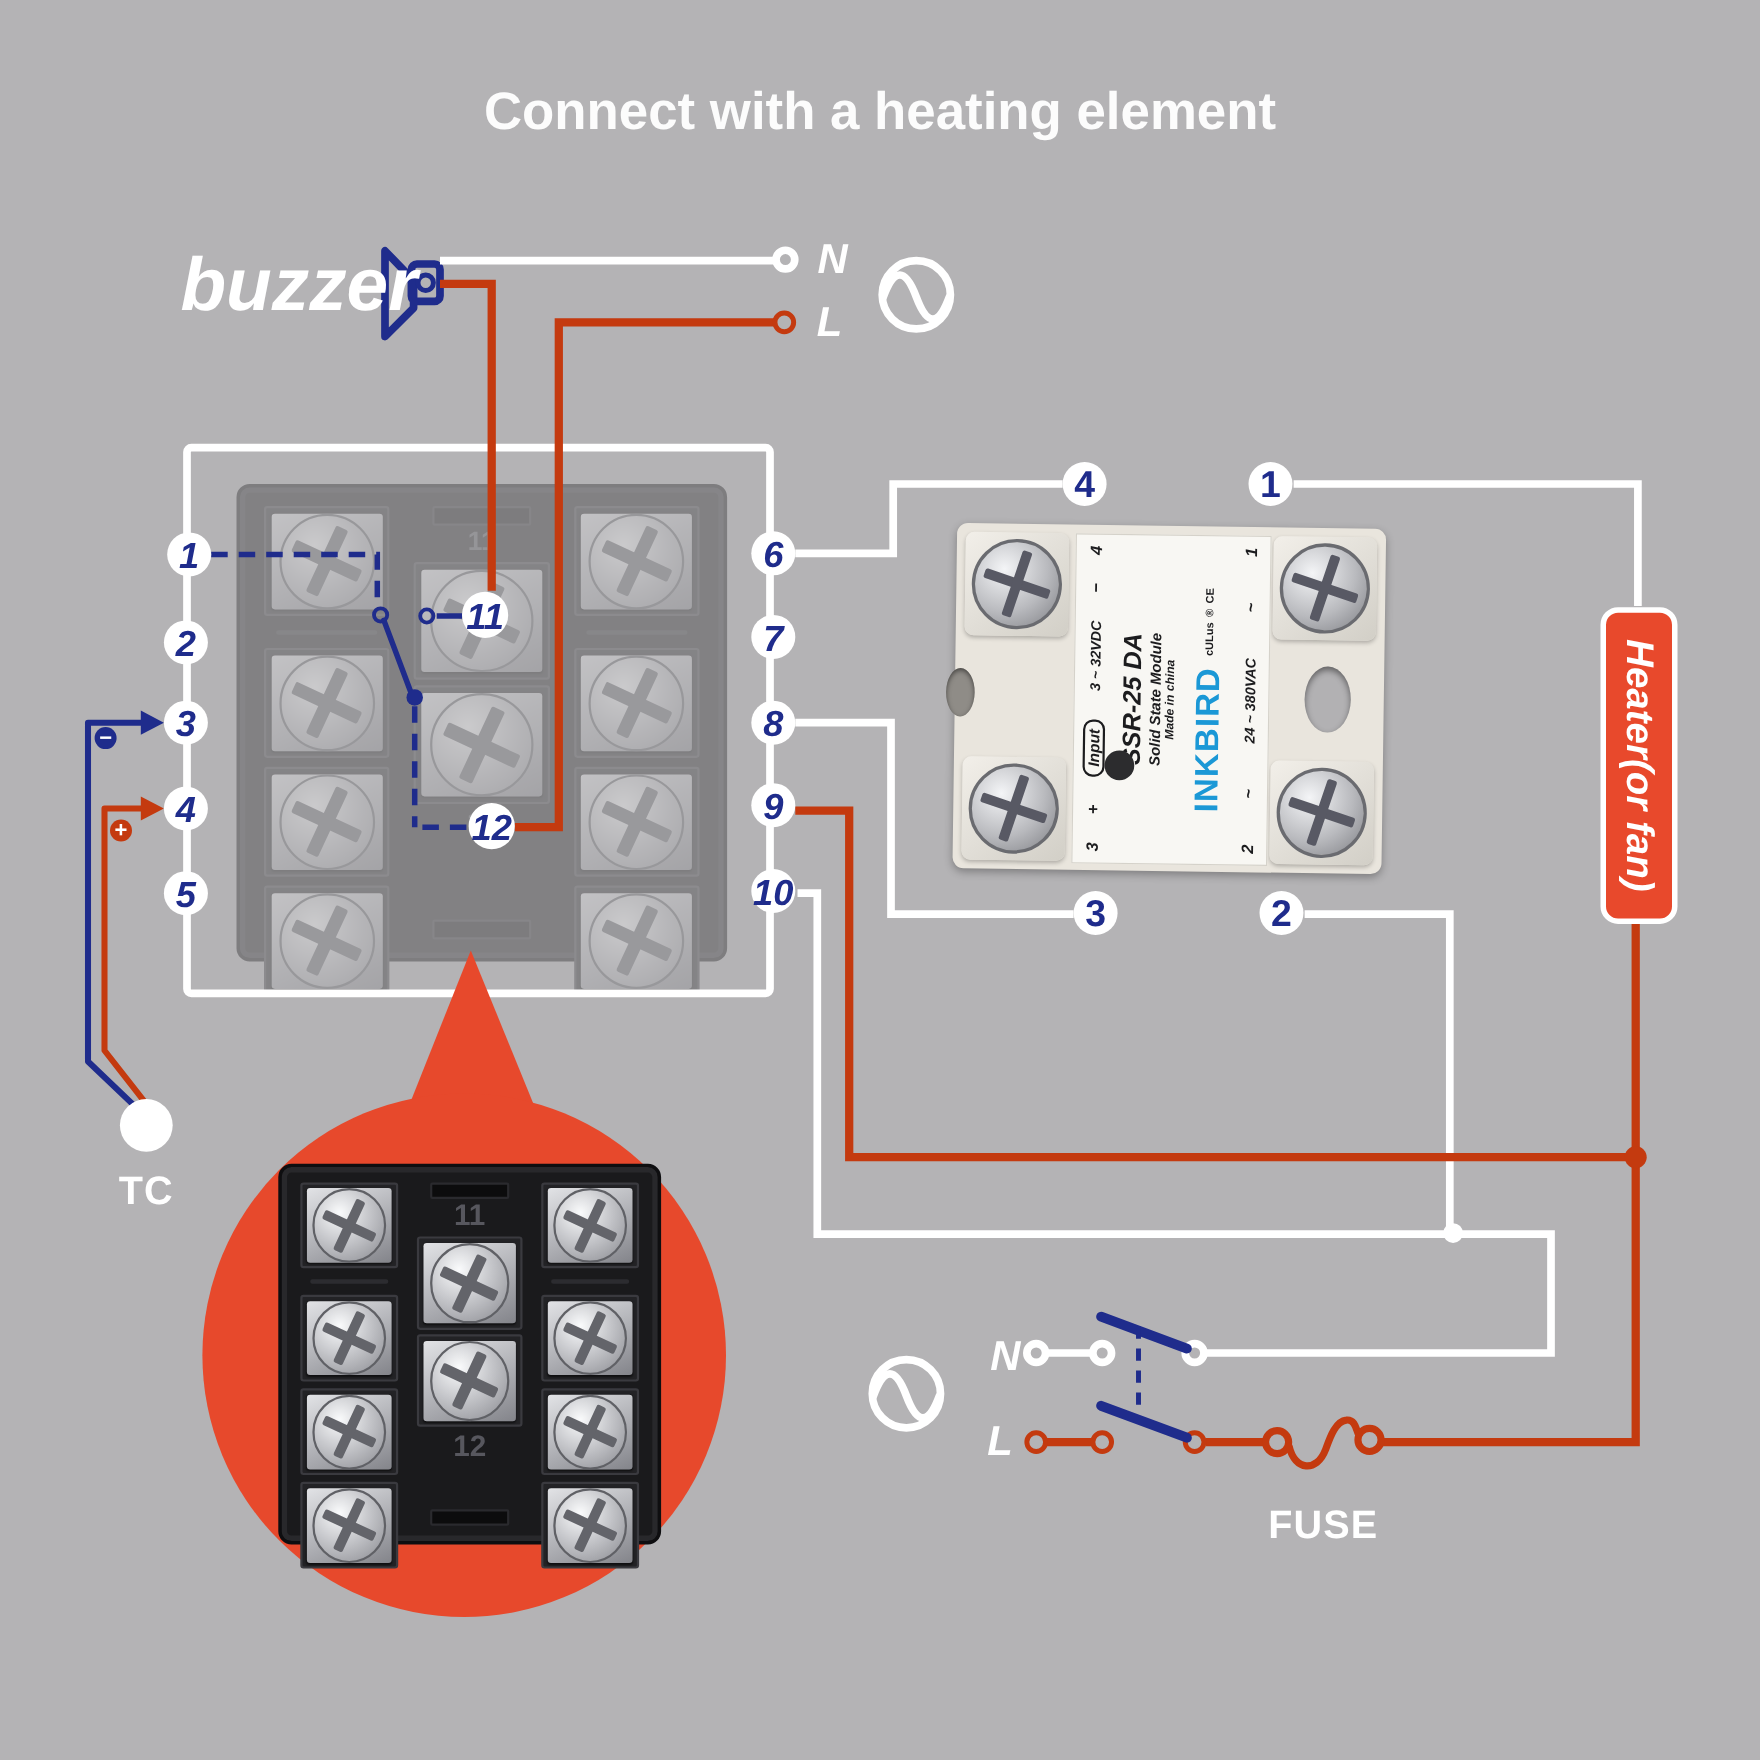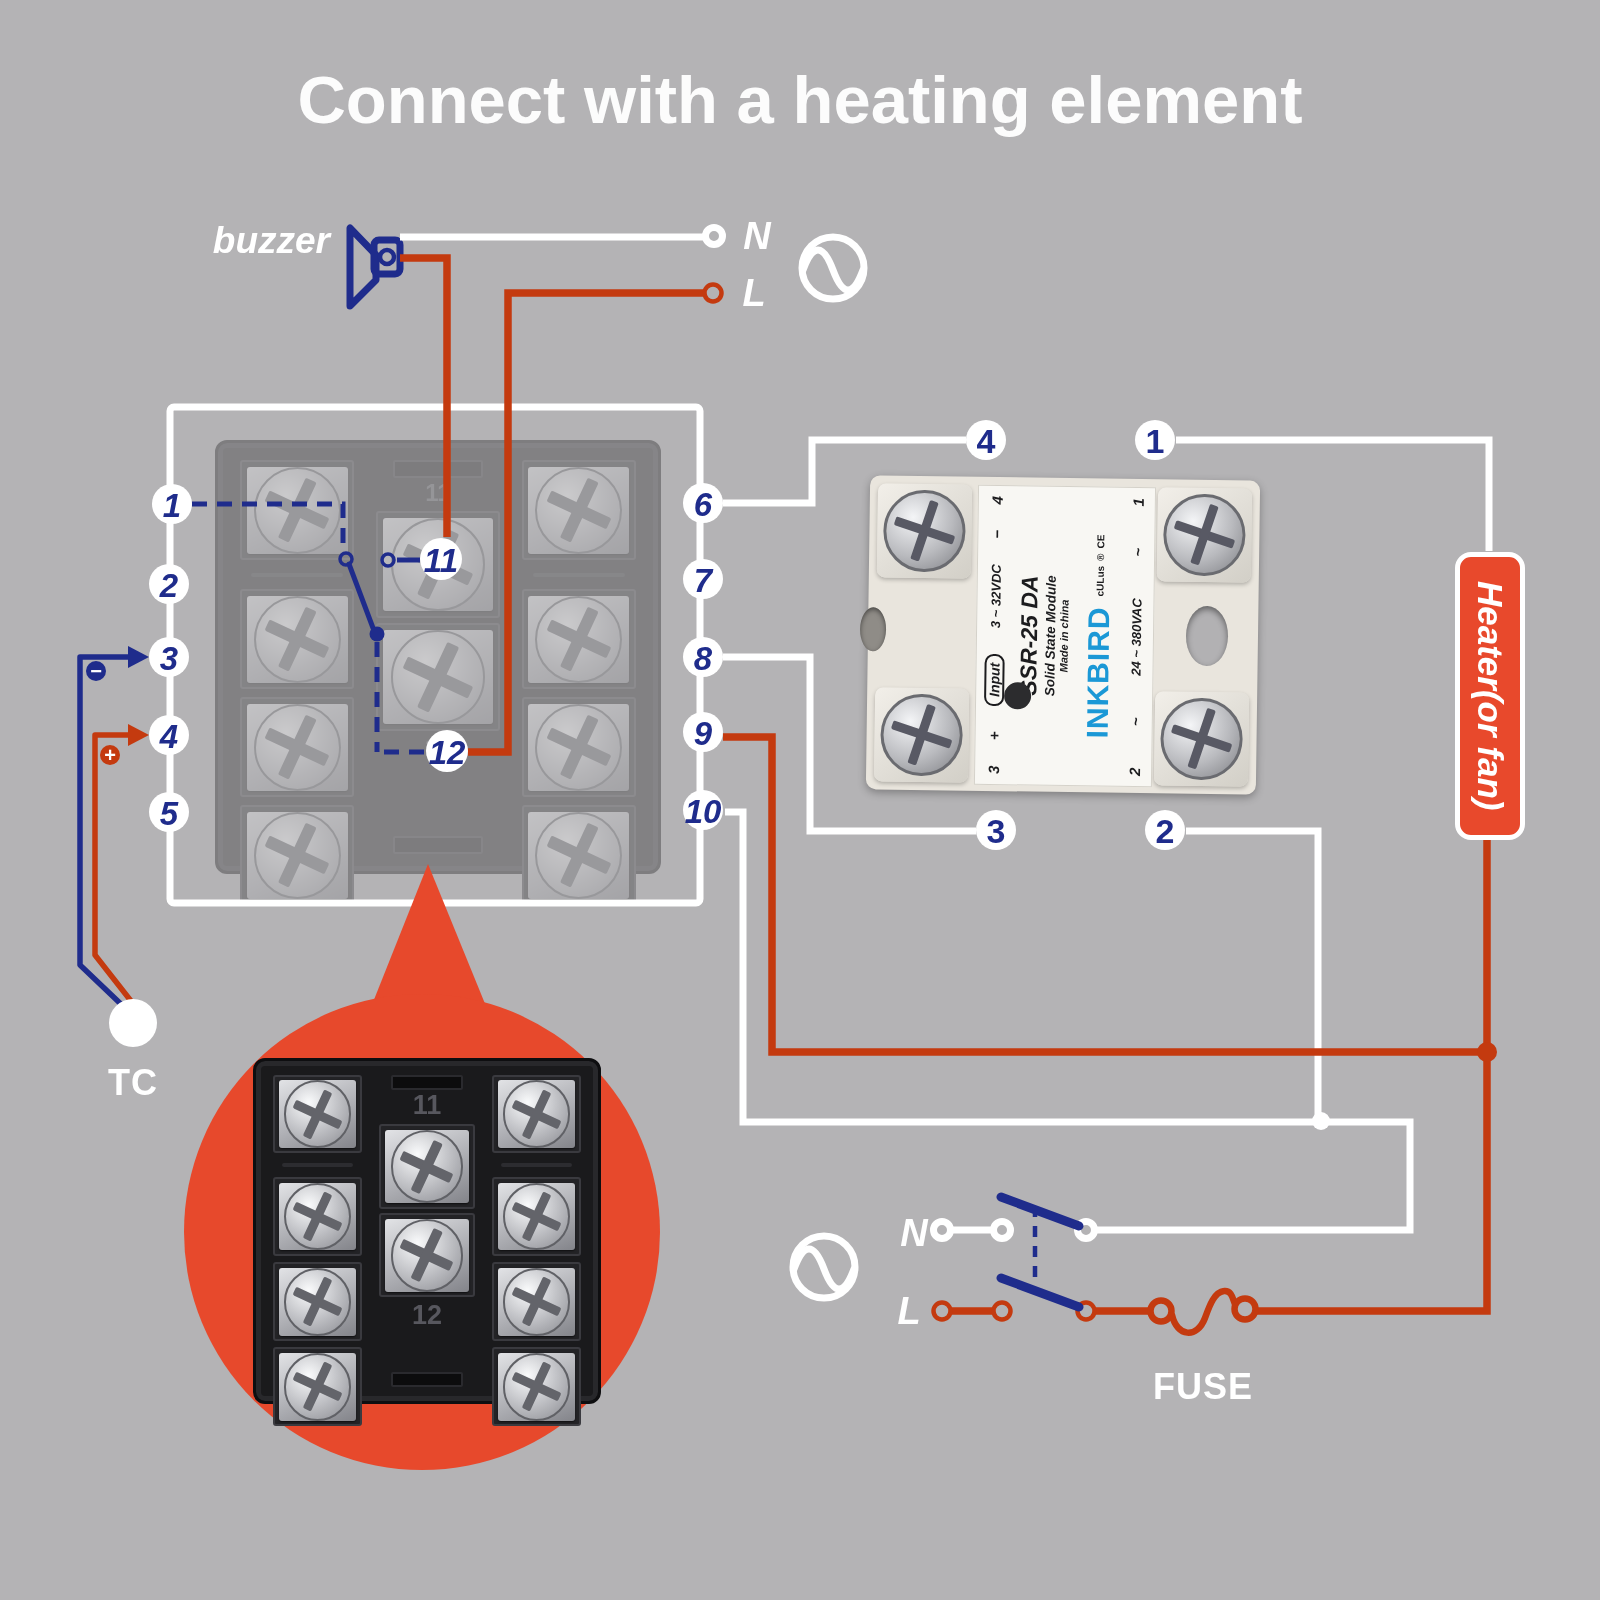--- a/index.html
+++ b/index.html
@@ -1,23 +1,23 @@
 <!DOCTYPE html>
 <html><head>
 <meta charset="utf-8">
 <style>
   html,body{margin:0;padding:0;background:#888;}
   .canvas{position:relative;width:1600px;height:1600px;background:#b4b3b5;overflow:hidden;
           font-family:"Liberation Sans","DejaVu Sans",sans-serif;}
   svg.wiring{position:absolute;left:0;top:0;width:1600px;height:1600px;z-index:2;}
   
-  .title{position:absolute;top:61px;left:0;right:0;text-align:center;color:#fcfcfc;
-         font-size:67px;font-weight:bold;z-index:3;}
-  .buzzer-label{position:absolute;left:148px;top:220px;width:182px;text-align:right;color:#fff;
-         font-style:italic;font-weight:bold;font-size:37px;z-index:3;}
+  .title{position:absolute;top:74px;left:0;right:0;text-align:center;color:#fcfcfc;
+         font-size:48px;font-weight:bold;z-index:3;}
+  .buzzer-label{position:absolute;left:164px;top:220px;width:182px;text-align:right;color:#fff;
+         font-style:italic;font-weight:bold;font-size:68px;z-index:3;}
   
   .heater{position:absolute;left:1455px;top:552px;width:70px;height:288px;background:#e8492c;
           border:5px solid #fff;border-radius:16px;box-sizing:border-box;display:flex;
           align-items:center;justify-content:center;z-index:3;}
   .heater span{writing-mode:vertical-rl;color:#fff;font-weight:bold;font-style:italic;font-size:35px;}
   
   .tblock{position:absolute;background:#1a1a1c;border:3px solid #0e0e10;border-radius:12px;
           box-shadow:inset 0 0 0 5px #28282b;z-index:3;}
   .fadedb{opacity:0.32;z-index:1;}
   .tb-col{position:absolute;top:4%;bottom:4%;width:26%;display:flex;flex-direction:column;gap:2%;}

